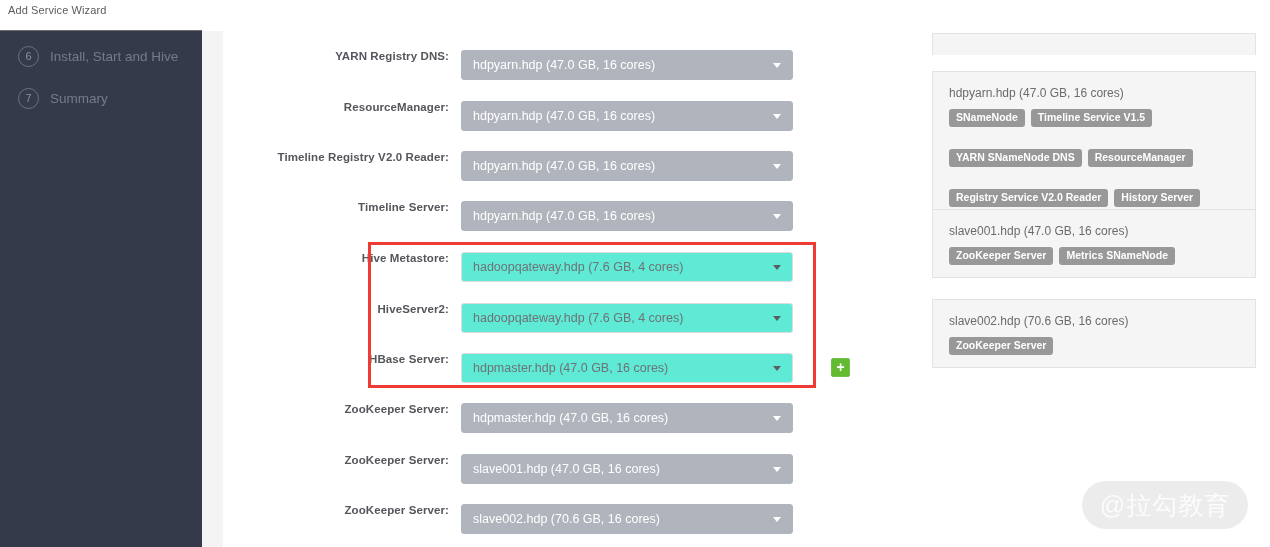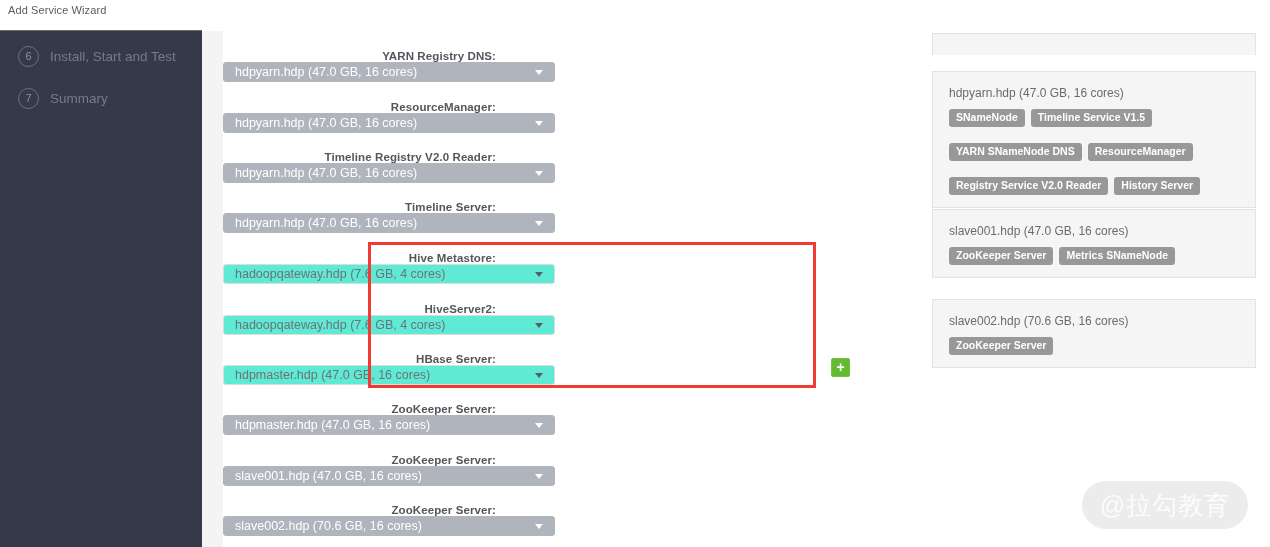--- a/index.html
+++ b/index.html
@@ -94,22 +94,21 @@
     left: 223px;
     top: 31px;
     width: 700px;
     height: 516px;
   }
   .row {
     position: absolute;
     left: 0;
     height: 32px;
     display: flex;
-    align-items: center;
-    flex-direction: column;
+    align-items: flex-start;
   }
   .row-label {
     width: 238px;
     text-align: right;
     padding-right: 12px;
     box-sizing: border-box;
     font-size: 11.5px;
     font-weight: bold;
     color: #54565b;
     white-space: nowrap;
@@ -213,21 +212,21 @@
   }
   .host-title {
     font-size: 12px;
     color: #6b6b6b;
     margin-bottom: 9px;
     white-space: nowrap;
   }
   .badges {
     display: flex;
     flex-wrap: wrap;
-    gap: 16px 6px;
+    gap: 22px 6px;
   }
   .badge {
     background: #989898;
     color: #ffffff;
     font-size: 10.5px;
     font-weight: bold;
     border-radius: 3px;
     padding: 3px 7px 4px 7px;
     white-space: nowrap;
     line-height: 1.05;
@@ -257,21 +256,21 @@
 <body>
 
 <div class="titlebar">
   <div class="titlebar-text">Add Service Wizard</div>
   <div class="titlebar-rule"></div>
 </div>
 
 <div class="sidebar">
   <div class="step step-1">
     <div class="step-circle">6</div>
-    <div class="step-label">Install, Start and Test</div>
+    <div class="step-label">Install, Start and Hive</div>
   </div>
   <div class="step step-2">
     <div class="step-circle">7</div>
     <div class="step-label">Summary</div>
   </div>
 </div>
 <div class="sidebar-strip"></div>
 
 <div class="form-area">
 

